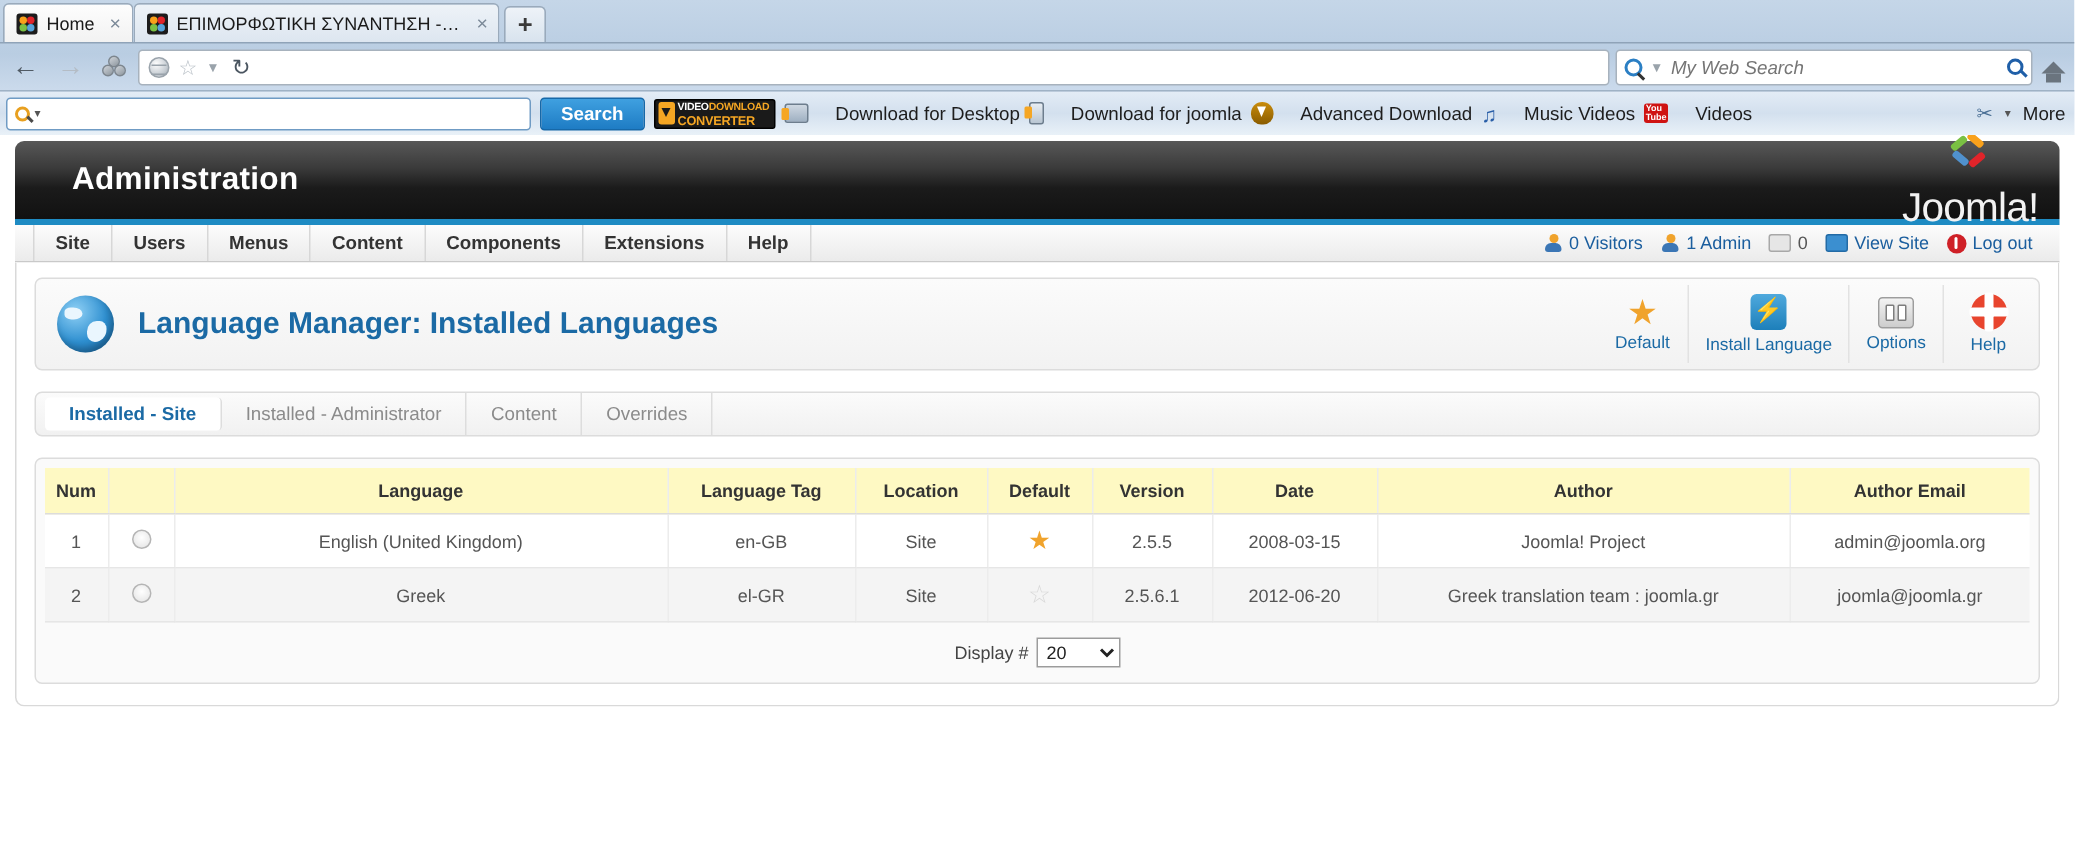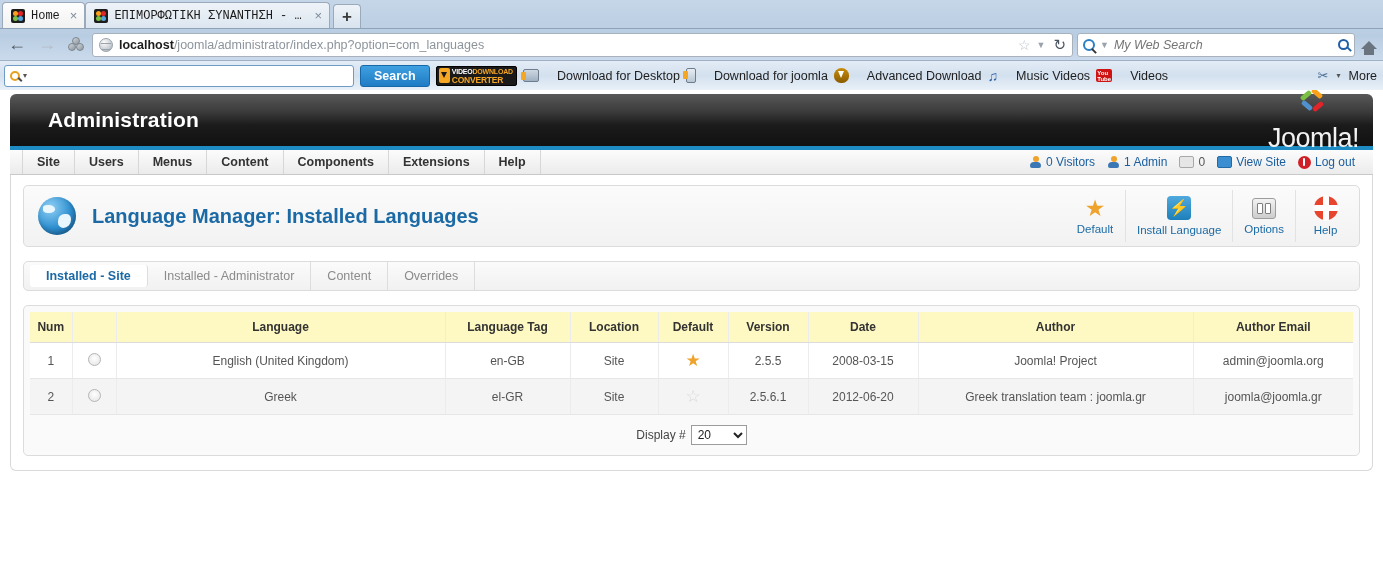--- a/index.html
+++ b/index.html
@@ -44,21 +44,20 @@
   }
   .tab.inactive {
     background: linear-gradient(to bottom, #eef3f8, #dde6f0);
     z-index: 2;
   }
   .tab-title {
     max-width: 190px;
     white-space: nowrap;
     overflow: hidden;
     text-overflow: ellipsis;
-    font-family: Liberation Mono, monospace;
   }
   .tab-close {
     color: #7c8a99;
     font-size: 13px;
     line-height: 1;
     padding-left: 4px;
     cursor: pointer;
   }
   .joomla-favicon {
     width: 14px; height: 14px;
@@ -619,21 +618,20 @@
     <div class="nav-icon-generic">
       <span class="blob-icon">
           <span></span>
           <span></span>
           <span></span>
         </span>
     </div>
 
     <div class="url-bar">
       <span class="globe-small"></span>
-      <span class="url-text"><b>localhost</b><span>/joomla/administrator/index.php?option=com_languages</span></span>
       <span class="url-star">☆</span>
       <span class="url-caret">▼</span>
       <span class="url-reload">↻</span>
     </div>
 
     <div class="websearch-bar">
       <span class="magnifier"></span>
       <span class="url-caret">▼</span>
       <input class="ws-text" style="border: none; outline: none;" placeholder="My Web Search">
       <span class="magnifier-blue"></span>

